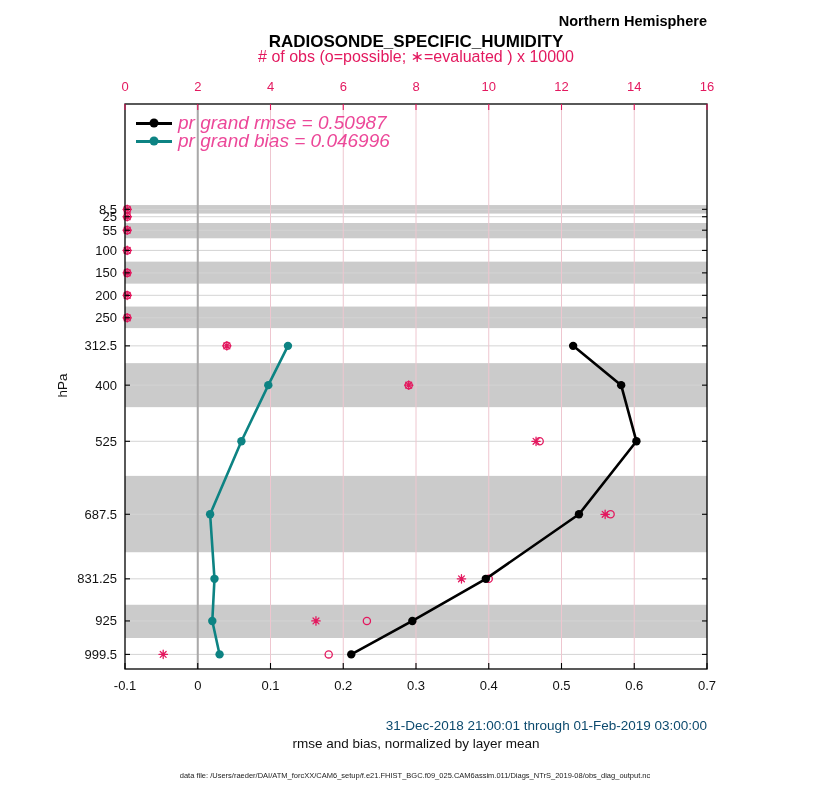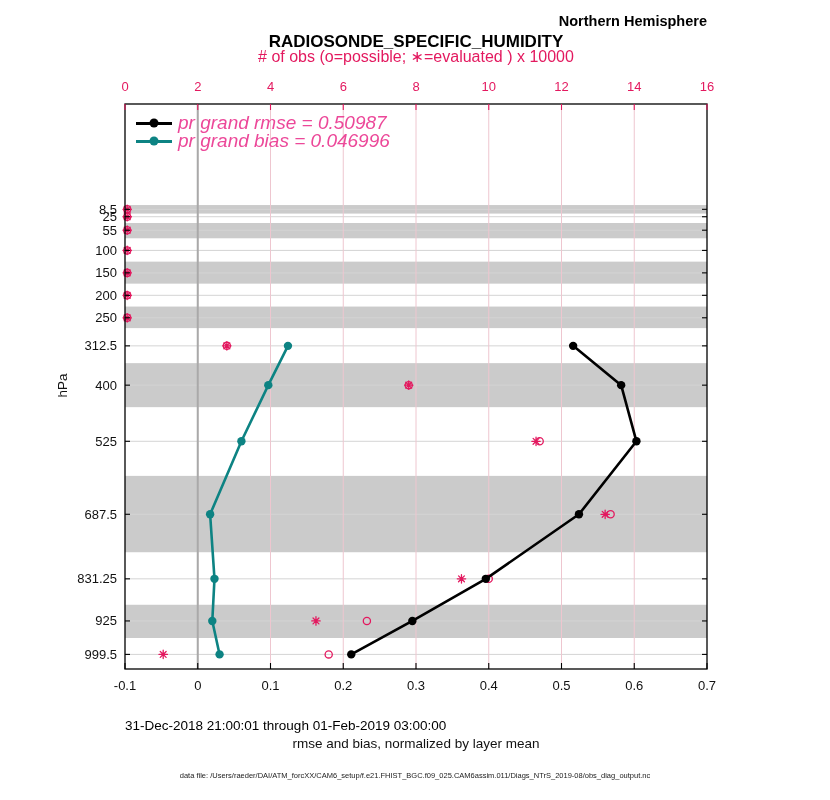--- a/index.html
+++ b/index.html
@@ -9,21 +9,21 @@
   }
   .stage *{box-sizing:border-box;}
   svg{position:absolute;left:0;top:0;}
   .txt{position:absolute;white-space:nowrap;}
   .title1{left:125px;top:13px;width:582px;text-align:right;font-size:14.5px;font-weight:bold;color:#000;}
   .title2{left:125px;top:32px;width:582px;text-align:center;font-size:17px;font-weight:bold;color:#000;}
   .obslabel{left:125px;top:47px;width:582px;text-align:center;font-size:16px;color:#e3195f;}
   .ylabel{left:22px;top:378px;width:80px;text-align:center;font-size:13.5px;color:#111;
           transform:rotate(-90deg);transform-origin:center;}
   .xlabel{left:125px;top:697px;width:582px;text-align:center;font-size:13.5px;color:#111;margin-top:39px;}
-  .xdate{left:125px;top:718px;width:582px;text-align:left;font-size:13.5px;color:#000000;}
+  .xdate{left:125px;top:718px;width:582px;text-align:right;font-size:13.5px;color:#0c4a6e;}
   .footer{left:0px;top:771px;width:830px;text-align:center;font-size:7.5px;color:#222;}
   .legend{left:136px;top:114px;}
   .legend-row{display:flex;align-items:center;height:18px;}
   .legend-swatch{position:relative;width:36px;height:3px;margin-right:6px;flex:0 0 auto;}
   .legend-dot{position:absolute;left:50%;top:50%;width:9px;height:9px;border-radius:50%;
               transform:translate(-50%,-50%);}
   .legend-text{font-size:19px;color:#ec4899;font-style:italic;}
 </style>
 </head>
 <body>

